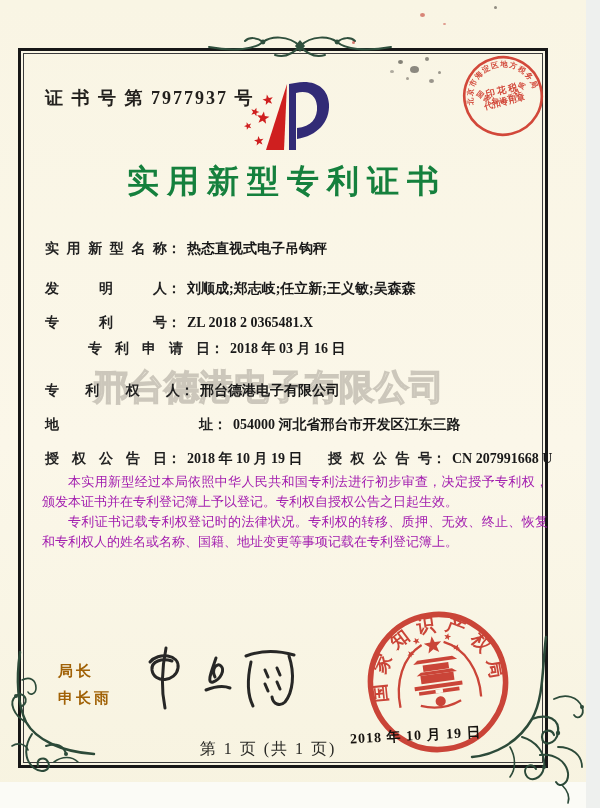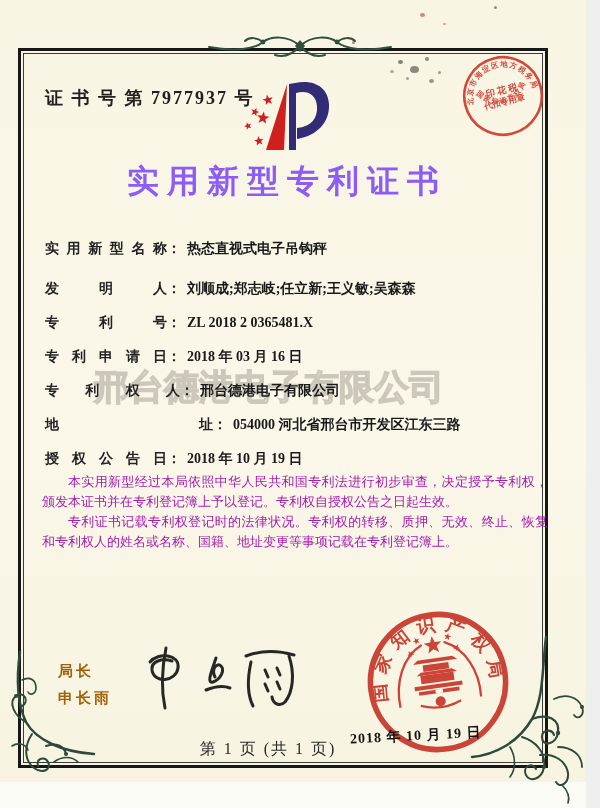--- a/index.html
+++ b/index.html
@@ -11,21 +11,21 @@
   .edge-bottom{position:absolute;left:0;top:782px;width:586px;height:26px;background:#fbfbf6;}
   .frame{position:absolute;left:18px;top:48px;width:530px;height:720px;box-sizing:border-box;
          border:3px solid #171717;}
   .frame::after{content:"";position:absolute;inset:2px;border:1px solid #3c3c3c;}
   .watermark{position:absolute;left:94px;top:364px;font-size:35px;font-weight:700;letter-spacing:0px;
              color:rgba(255,255,255,0.05);-webkit-text-stroke:1.3px rgba(165,160,150,0.55);
              text-stroke:1.3px rgba(165,160,150,0.55);white-space:nowrap;z-index:3;}
   .cert-no{position:absolute;left:45px;top:86px;font-size:18px;font-weight:600;letter-spacing:2px;color:#23211e;z-index:4;}
   .logo{position:absolute;left:243px;top:66px;z-index:4;}
   .title{position:absolute;left:18px;top:160px;width:530px;text-align:center;font-size:32px;
-         font-weight:700;letter-spacing:8px;text-indent:8px;color:#8b5cf6;z-index:4;}
+         font-weight:700;letter-spacing:8px;text-indent:8px;color:#15803d;z-index:4;}
   .fields{position:absolute;left:45px;top:240px;width:470px;font-size:14px;z-index:4;}
   .f-row{position:absolute;left:0;white-space:nowrap;}
   .f-label{display:inline-block;width:122px;text-align:justify;text-align-last:justify;
            font-weight:600;color:#222;vertical-align:top;}
   .row-owner .f-label{width:135px;}
   .row-addr .f-label{width:168px;}
   .f-colon{font-weight:600;}
   .f-value{font-weight:600;color:#191919;padding-left:6px;}
   .grant-cell2{position:absolute;left:283px;top:0;white-space:nowrap;}
   .grant-cell2 .f-label{width:104px;}
@@ -123,31 +123,34 @@
   <div class="fields">
     <div class="f-row" style="top:0;">
       <span class="f-label">实用新型名称</span><span class="f-colon">：</span><span class="f-value">热态直视式电子吊钩秤</span>
     </div>
     <div class="f-row" style="top:40px;">
       <span class="f-label">发明人</span><span class="f-colon">：</span><span class="f-value">刘顺成;郑志岐;任立新;王义敏;吴森森</span>
     </div>
     <div class="f-row" style="top:74px;">
       <span class="f-label">专利号</span><span class="f-colon">：</span><span class="f-value">ZL 2018 2 0365481.X</span>
     </div>
-    <div class="f-row" style="top:108px;">
+    <div class="f-row" style="top:100px;margin-left:43px;">
       <span class="f-label">专利申请日</span><span class="f-colon">：</span><span class="f-value">2018 年 03 月 16 日</span>
     </div>
     <div class="f-row row-owner" style="top:142px;">
       <span class="f-label">专利权人</span><span class="f-colon">：</span><span class="f-value">邢台德港电子有限公司</span>
     </div>
     <div class="f-row row-addr" style="top:176px;">
       <span class="f-label">地址</span><span class="f-colon">：</span><span class="f-value">054000 河北省邢台市开发区江东三路</span>
     </div>
     <div class="f-row" style="top:210px;">
       <span class="f-label">授权公告日</span><span class="f-colon">：</span><span class="f-value">2018 年 10 月 19 日</span>
+      <span class="grant-cell2">
+        <span class="f-label">授权公告号</span><span class="f-colon">：</span><span class="f-value">CN 207991668 U</span>
+      </span>
     </div>
   </div>
 
   <div class="body-text">
     <p>本实用新型经过本局依照中华人民共和国专利法进行初步审查，决定授予专利权，颁发本证书并在专利登记簿上予以登记。专利权自授权公告之日起生效。</p>
     <p>专利证书记载专利权登记时的法律状况。专利权的转移、质押、无效、终止、恢复和专利权人的姓名或名称、国籍、地址变更等事项记载在专利登记簿上。</p>
   </div>
 
   <div class="sign-block">
     <div>局长</div>

